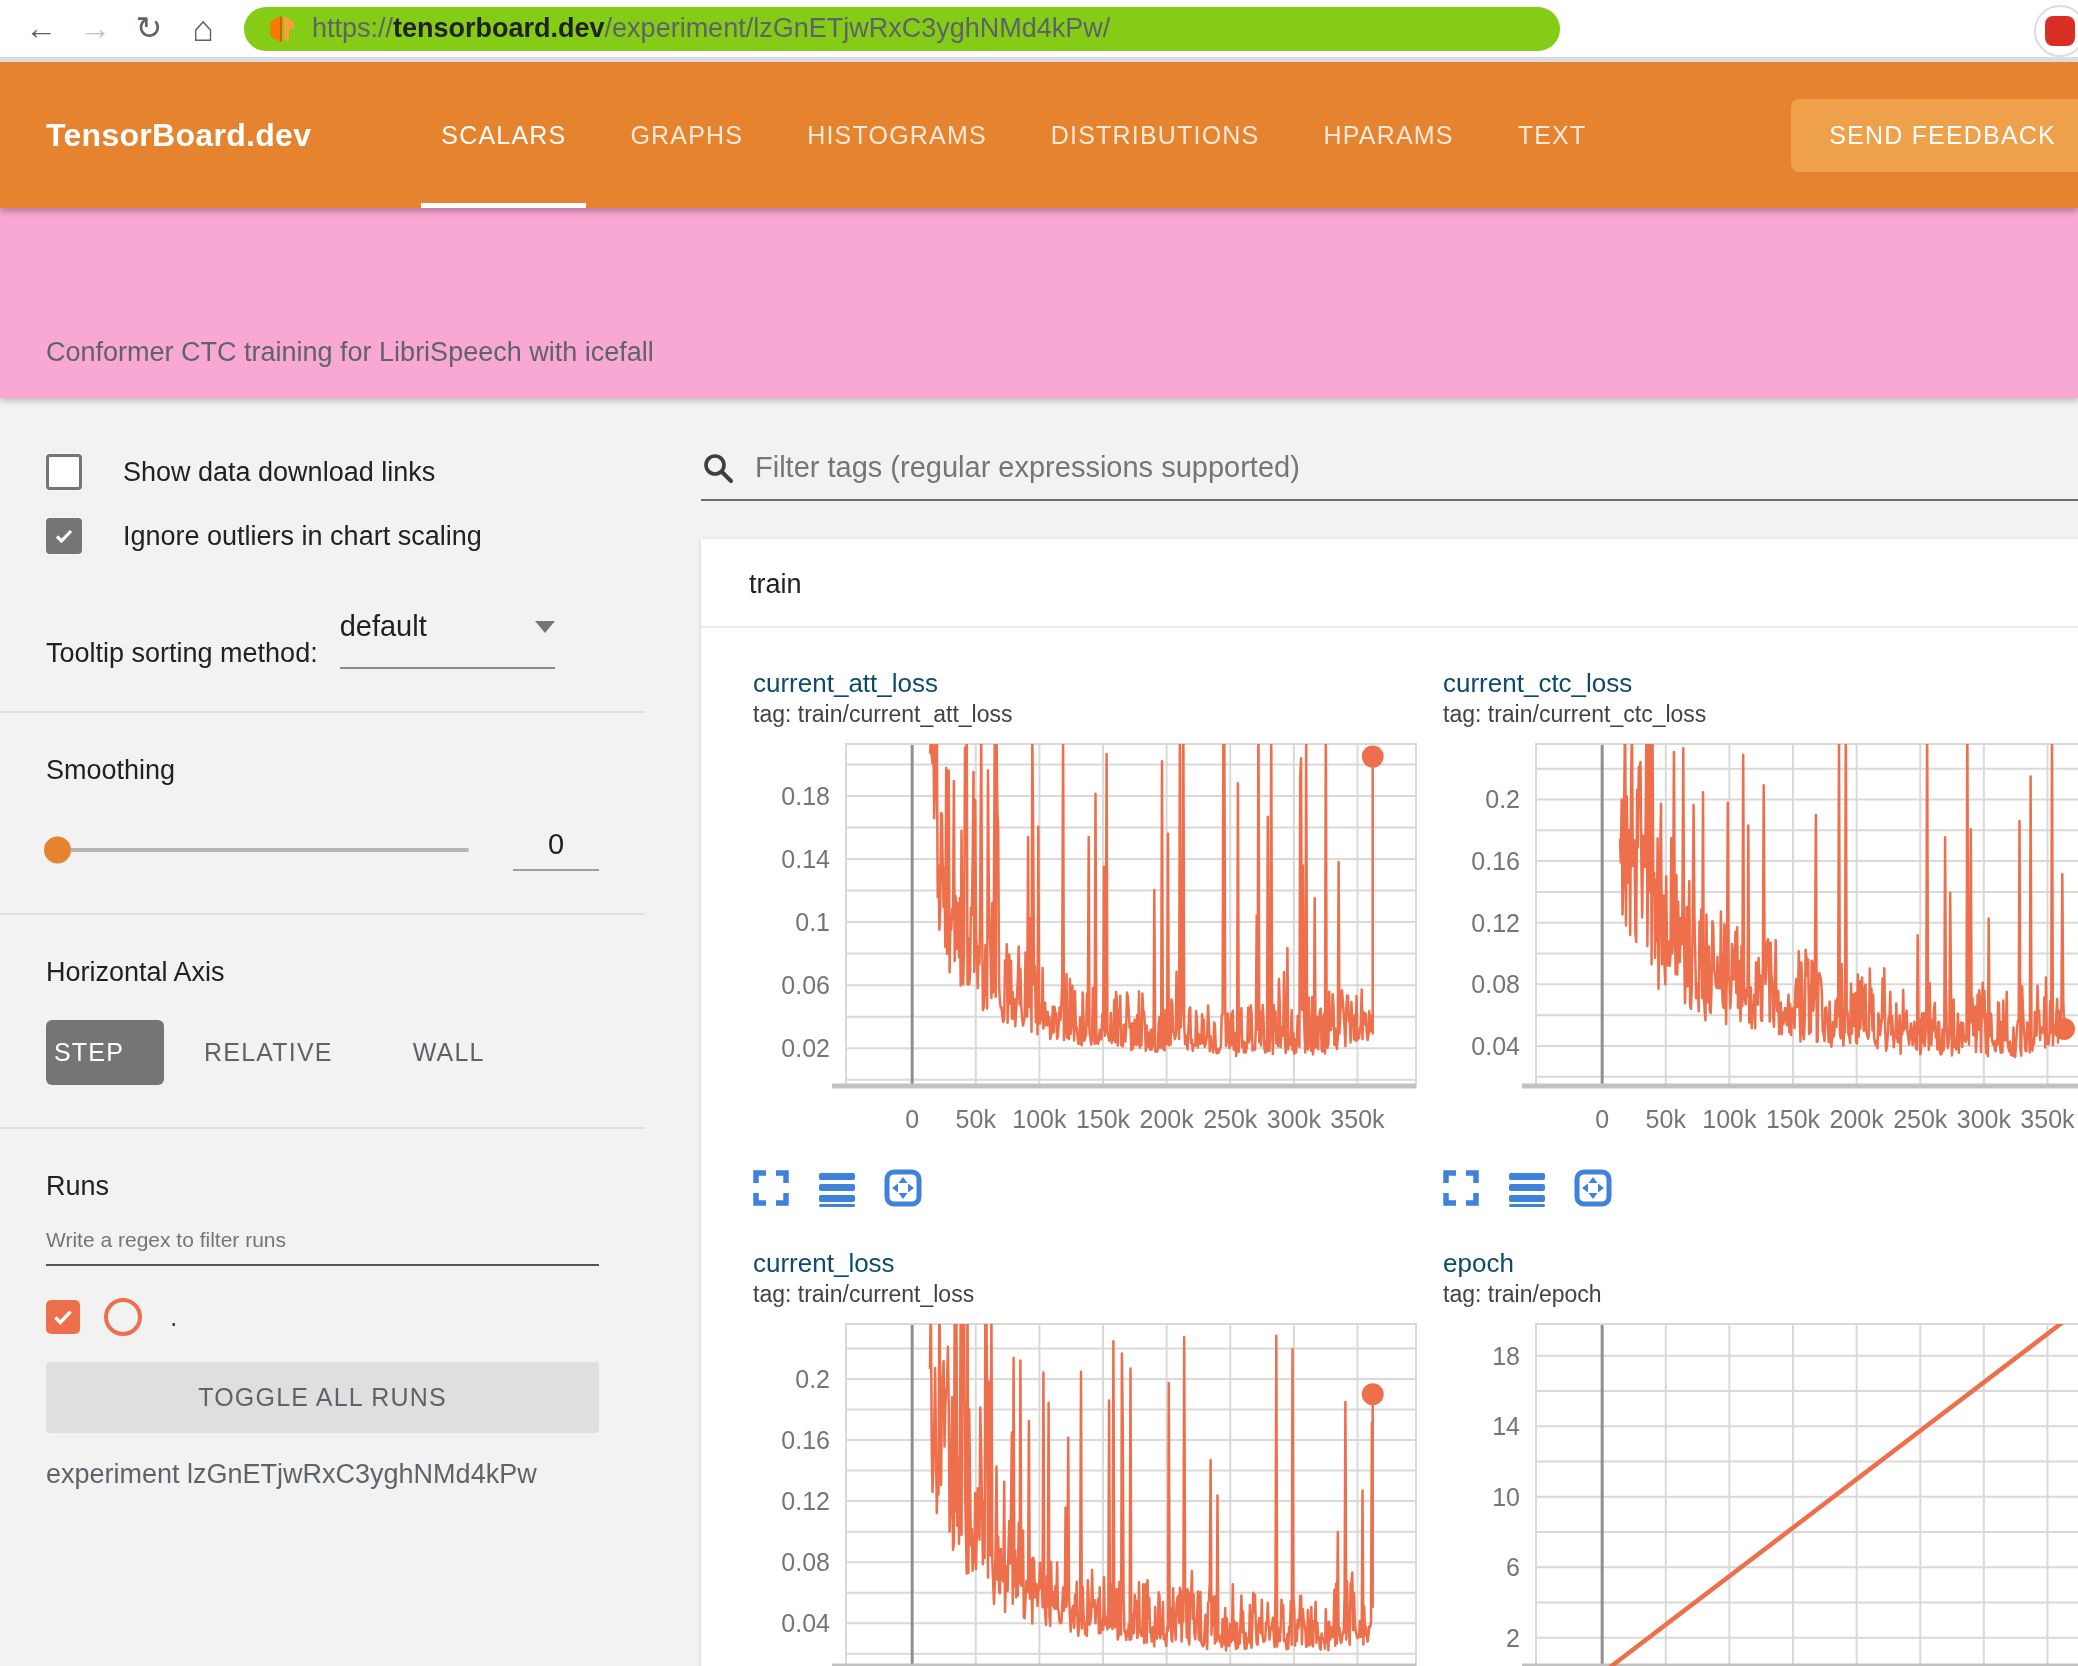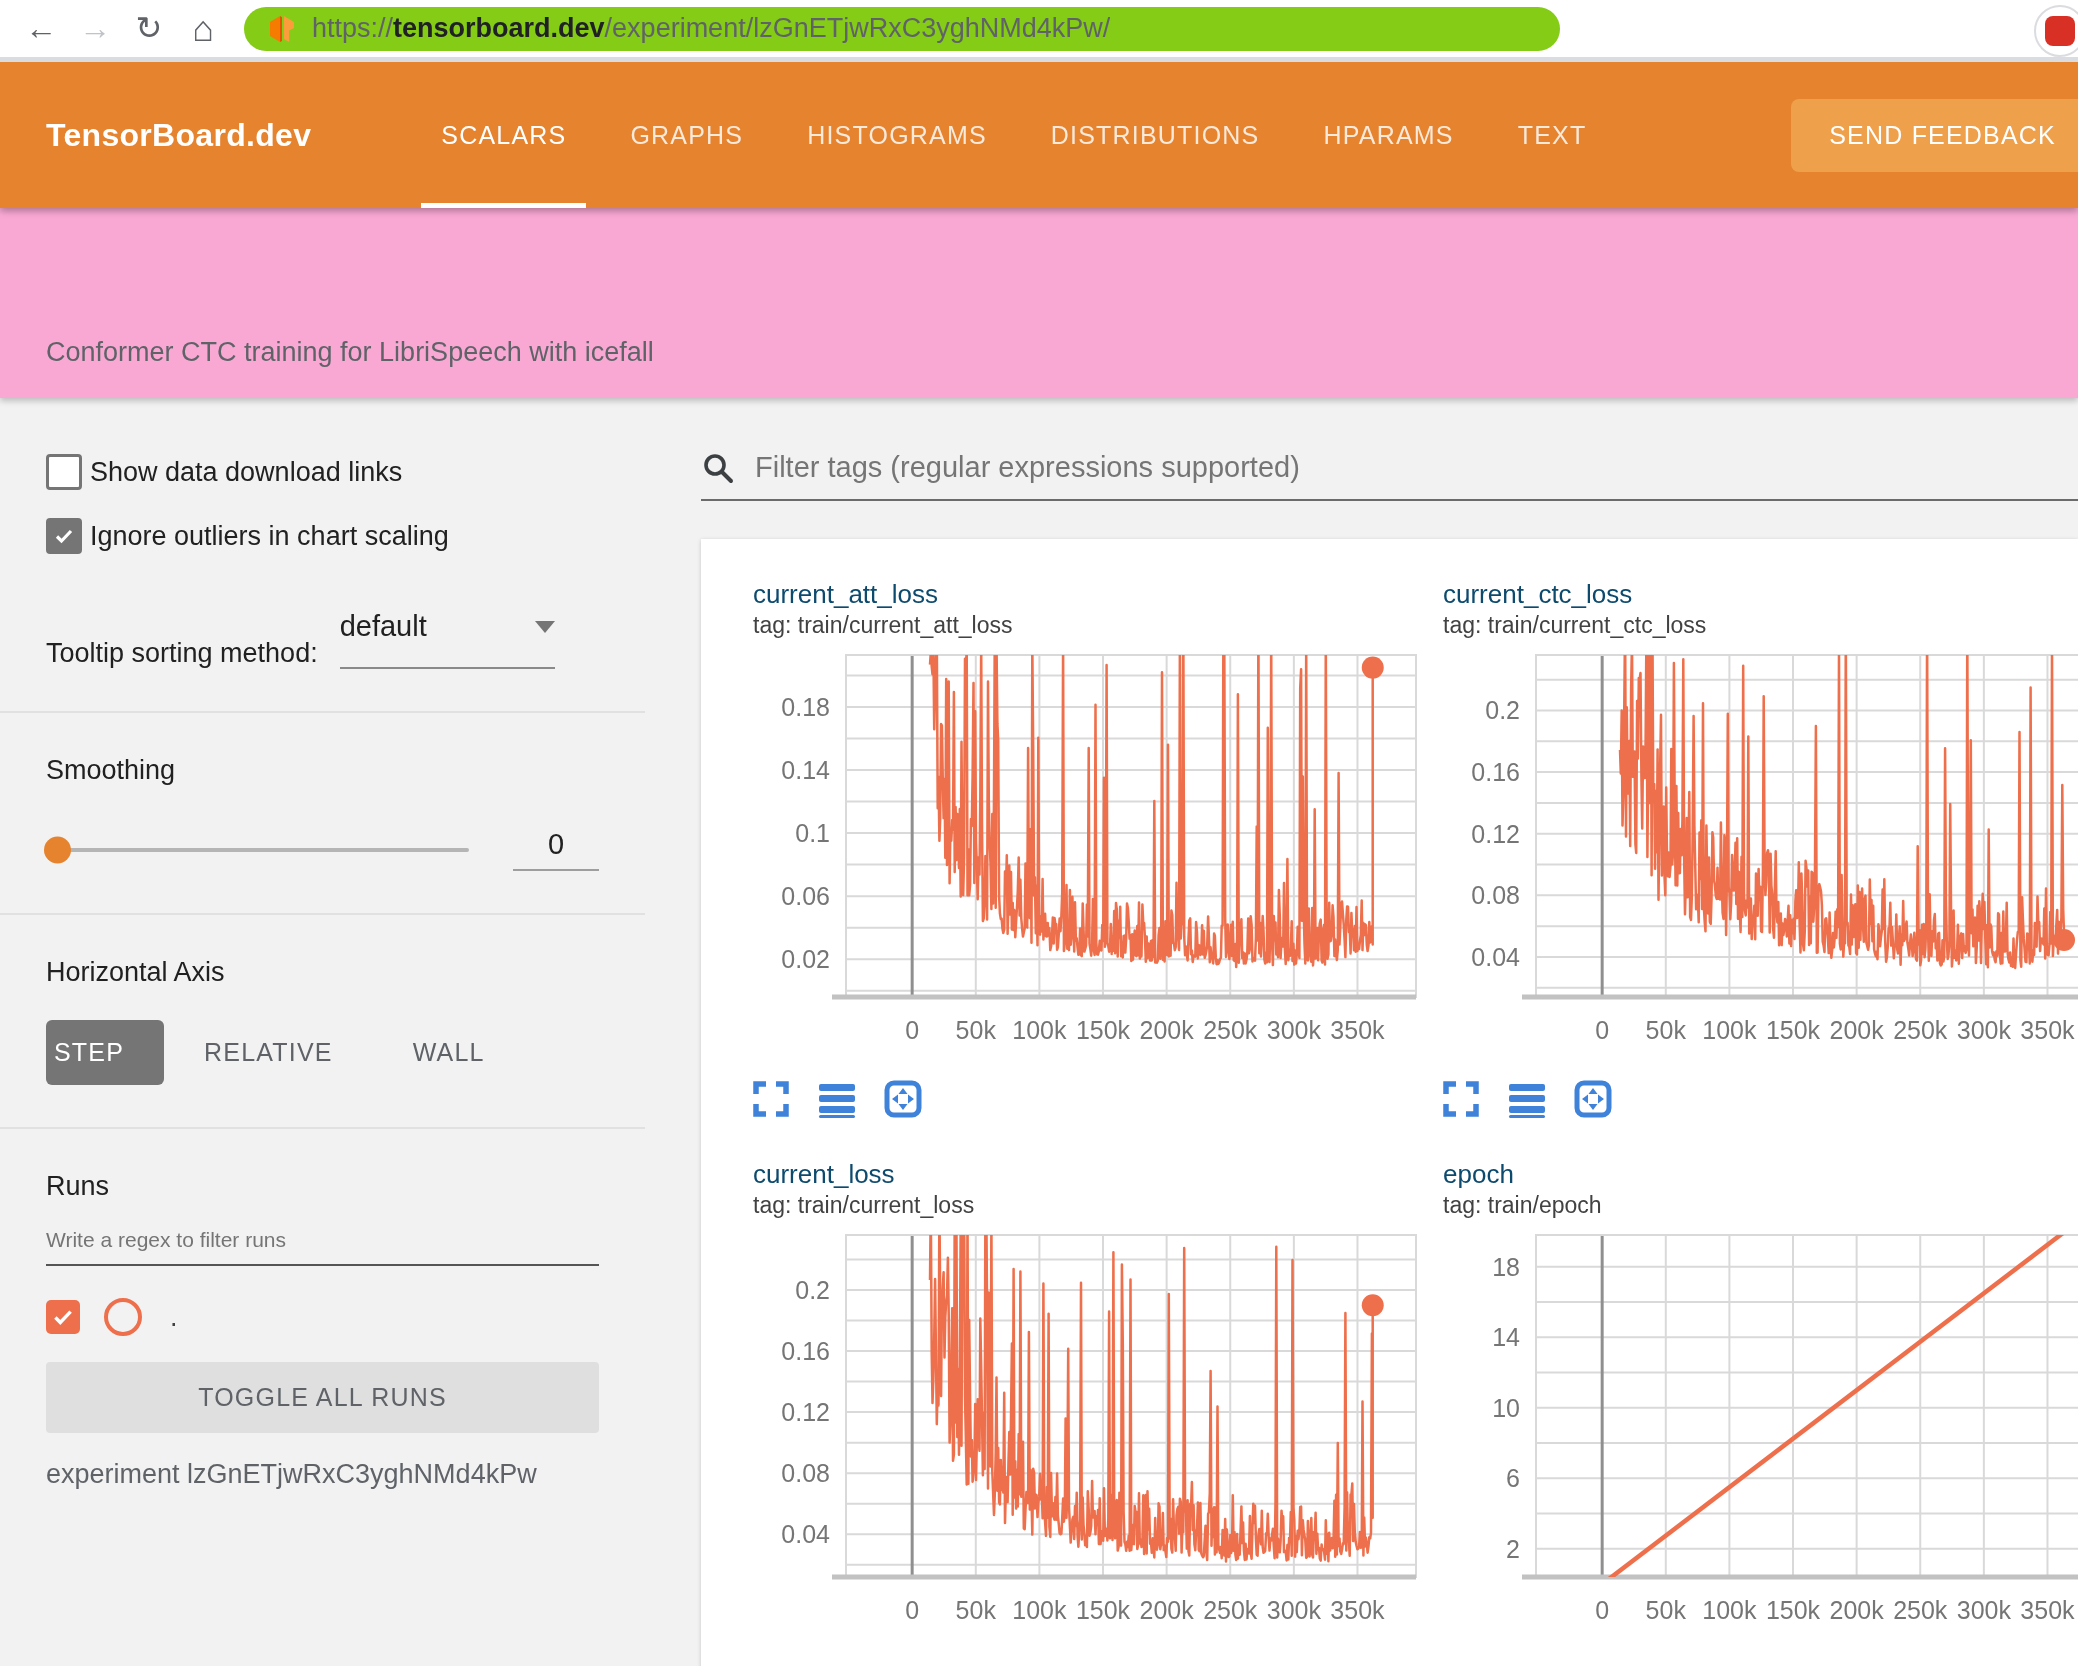--- a/index.html
+++ b/index.html
@@ -28,21 +28,21 @@
   .tab.active{color:#fff;}
   .tab.active::after{content:"";position:absolute;left:-20px;right:-20px;bottom:0;height:5px;background:#fff;}
   .feedback-btn{margin-left:auto;margin-right:-16px;background:#efa04b;color:#fff;font-size:25px;
                 letter-spacing:1.2px;padding:22px 38px;border-radius:8px;cursor:pointer;white-space:nowrap;font-weight:500;}
   
   .title-bar{height:160px;background:#f9a8d4;box-shadow:0 3px 6px rgba(0,0,0,.22);position:relative;z-index:3;
              display:flex;align-items:flex-end;padding:0 0 30px 46px;font-size:27px;color:#5f6368;}
   
   .content{display:flex;height:1298px;}
   .sidebar{width:645px;flex:none;padding-top:56px;}
-  .cb-row{display:flex;align-items:center;gap:8px;margin:0 46px 28px 46px;font-size:27px;color:#212121;}
+  .cb-row{display:flex;align-items:center;gap:41px;margin:0 46px 28px 46px;font-size:27px;color:#212121;}
   .cb{width:30px;height:30px;border:3px solid #757575;border-radius:4px;flex:none;cursor:pointer;
       display:flex;align-items:center;justify-content:center;background:#fff;}
   .cb.checked{background:#757575;border-color:#757575;}
   .cb svg{width:24px;height:24px;}
   .tooltip-row{margin:56px 46px 0;display:flex;align-items:flex-end;font-size:27px;color:#212121;}
   .select{margin-left:22px;min-width:215px;border-bottom:2px solid #8a8a8a;display:flex;cursor:pointer;
           justify-content:space-between;align-items:center;padding-bottom:24px;font-size:29px;}
   .caret{width:0;height:0;border-left:10px solid transparent;border-right:10px solid transparent;
          border-top:12px solid #757575;margin-left:30px;}
   .divider{border-top:2px solid #e1e1e1;margin-top:42px;}
@@ -181,20 +181,21 @@
 
   <div class="main">
     <div class="filter-row">
       <svg width="34" height="34" viewBox="0 0 34 34">
         <circle cx="14" cy="14" r="9" stroke="#3c4043" stroke-width="3.6" fill="none"></circle>
         <line x1="21" y1="21" x2="30" y2="30" stroke="#3c4043" stroke-width="4" stroke-linecap="round"></line>
       </svg>
       <input class="filter-input" placeholder="Filter tags (regular expressions supported)" style="">
     </div>
     <div class="card">
+      <div class="card-header">train</div>
       <div class="charts" id="charts">
   <div class="chart-block">
     <div class="chart-title">current_att_loss</div>
     <div class="chart-tag">tag: train/current_att_loss</div>
     <svg class="chart-svg" viewBox="0 0 690 430" width="690" height="430">
               <defs>
                 <clipPath id="clip0">
                   <rect x="105" y="10" width="570" height="342"></rect>
                 </clipPath>
               </defs>

